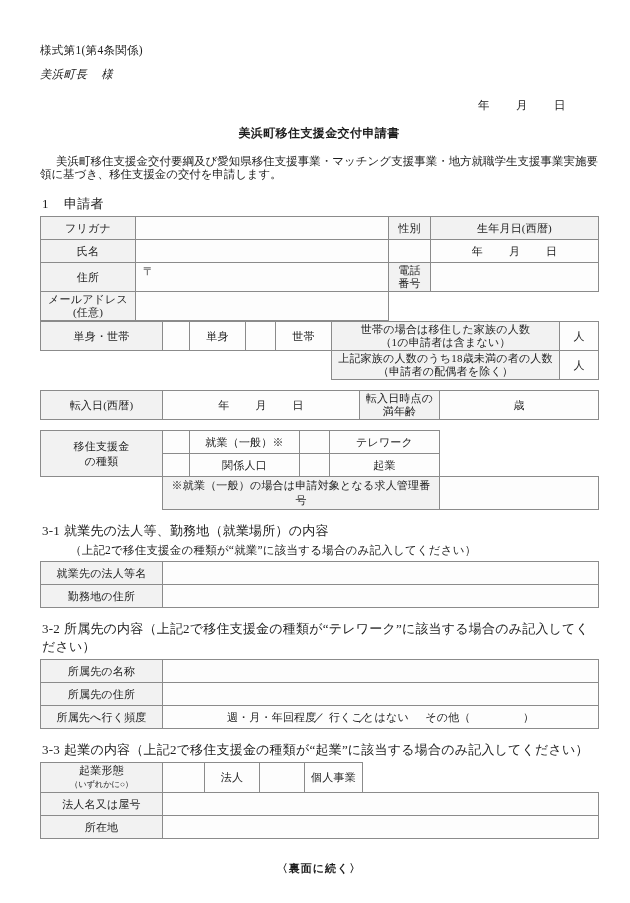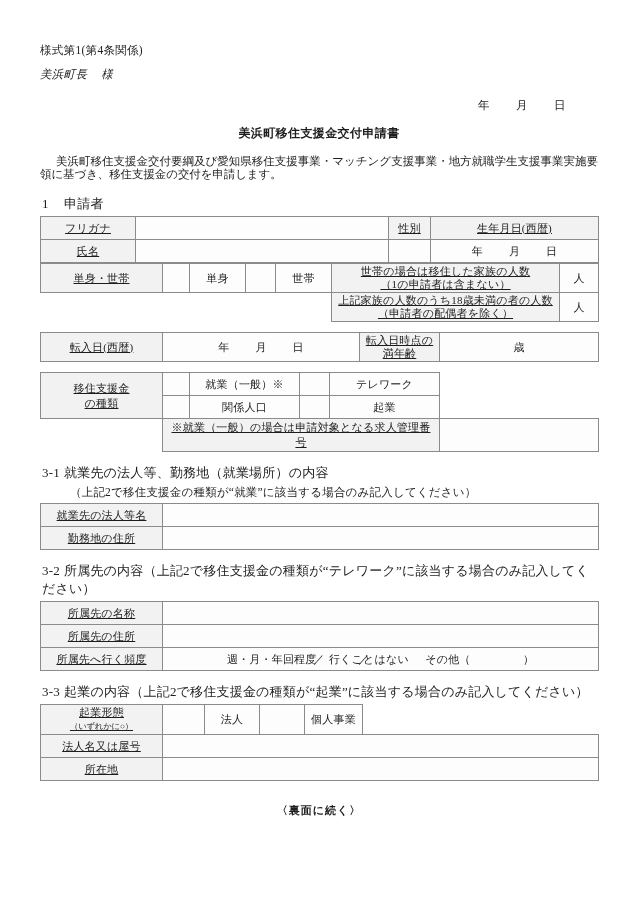--- a/index.html
+++ b/index.html
@@ -39,21 +39,21 @@
   table.form { border-collapse: collapse; width: 100%; table-layout: fixed; }
   table.form td {
     border: 1px solid #8b8b8b;
     height: 23px;
     padding: 1px 3px;
     font-size: 11px;
     text-align: center;
     vertical-align: middle;
     letter-spacing: .2px;
   }
-  td.lbl { background: #f2f2f2; text-decoration: underline; }
+  td.lbl { background: #f2f2f2; }
   td.blank { border: none !important; background: transparent; }
   td.val { background: #fdfdfd; }
   td.tall { height: 30px; }
   td.xtall { height: 34px; }
   .two-line { line-height: 13px; }
   .small { font-size: 8.4px; letter-spacing: -.2px; }
   .note-cell { font-size: 8.4px; text-align:center; }
   .postal { display:block; text-align:left; padding-left: 4px; font-size: 11px; }
 
   .ymd { letter-spacing: 0; }
@@ -107,20 +107,40 @@
         <td class="lbl">生年月日(西暦)</td>
       </tr>
       <tr>
         <td class="lbl tall">氏名</td>
         <td class="val tall"></td>
         <td class="val tall"></td>
         <td class="val tall ymd">
           <span class="y">年</span><span class="m">月</span><span>日</span>
         </td>
       </tr>
+      <tr>
+        <td class="lbl xtall">住所</td>
+        <td class="val xtall" style="vertical-align:top">
+          <span class="postal">〒</span>
+        </td>
+        <td class="lbl xtall two-line">
+          <span>電話</span><br>
+          <span>番号</span>
+        </td>
+        <td class="val xtall"></td>
+      </tr>
+      <tr>
+        <td class="lbl tall two-line">
+          <span>メールアドレス</span><br>
+          <span>(任意)</span>
+        </td>
+        <td class="val tall"></td>
+        <td class="blank"></td>
+        <td class="blank"></td>
+      </tr>
     </tbody>
   </table>
 
 
   <table class="form">
     <colgroup>
       <col style="width:122px">
         <col style="width:27px">
         <col style="width:56px">
         <col style="width:30px">

